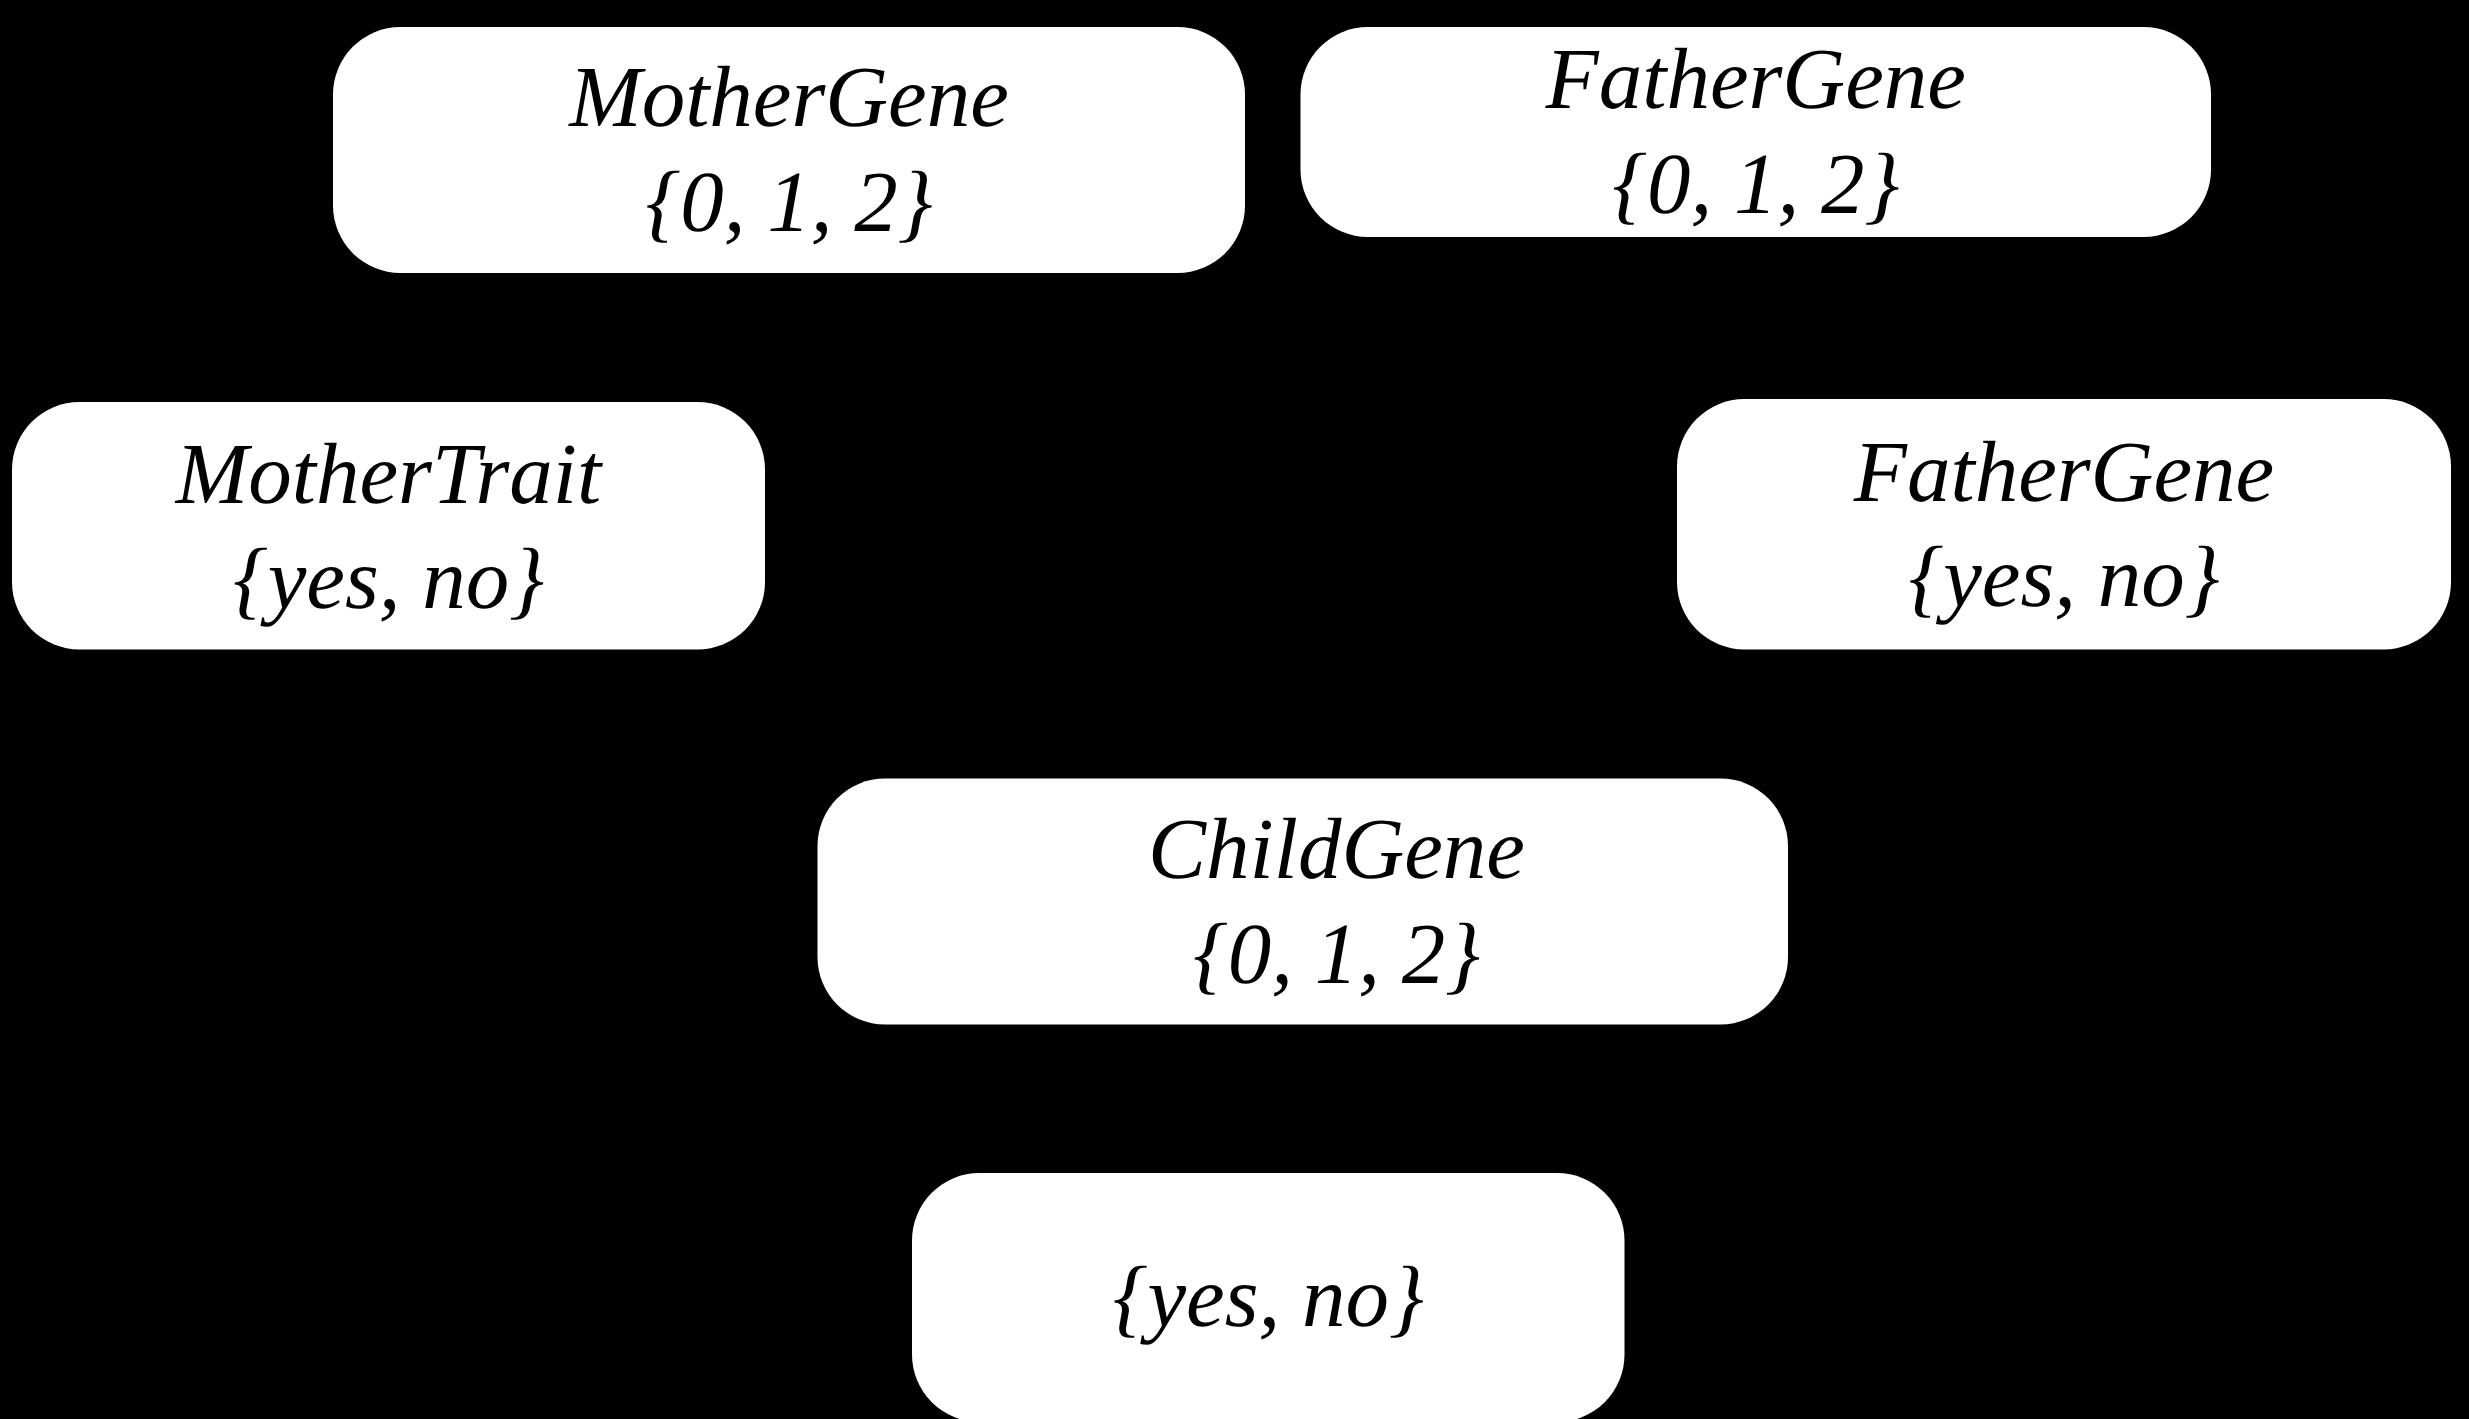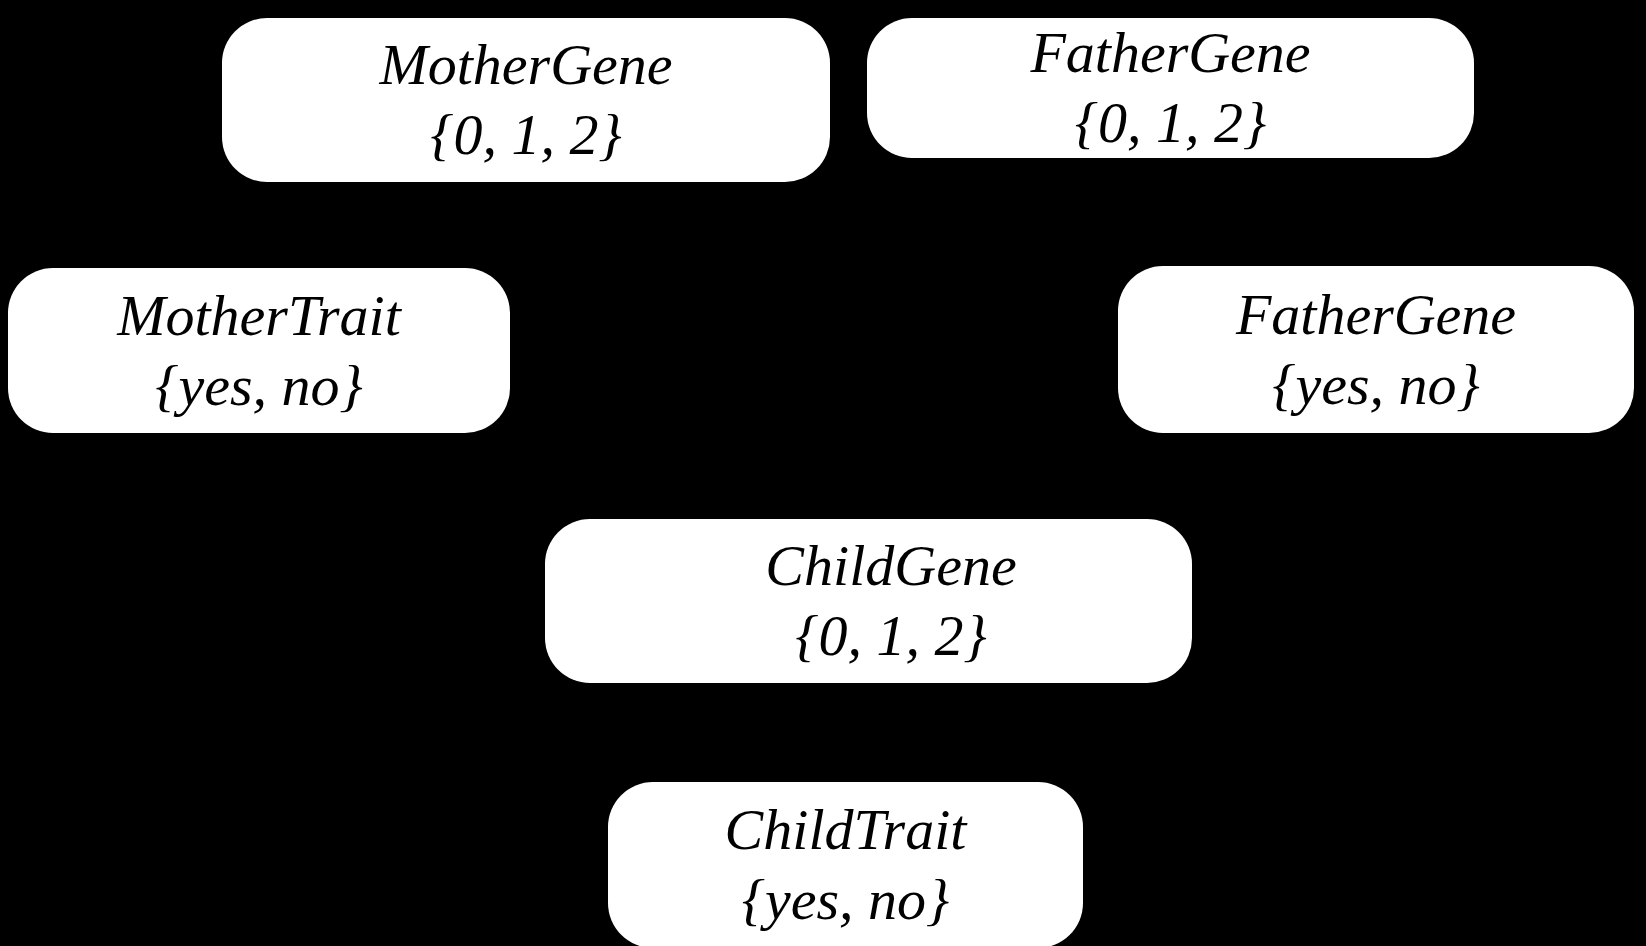--- a/index.html
+++ b/index.html
@@ -65,17 +65,16 @@
     <div class="node-name">FatherGene</div>
     <div class="node-domain">{yes, no}</div>
   </div>
 
   <div class="node node-child-gene">
     <div class="node-name">ChildGene</div>
     <div class="node-domain">{0, 1, 2}</div>
   </div>
 
   <div class="node node-child-trait">
-    <div class="node-name">ChildTrait</div>
     <div class="node-domain">{yes, no}</div>
   </div>
 
 </div>
 
 </body></html>

